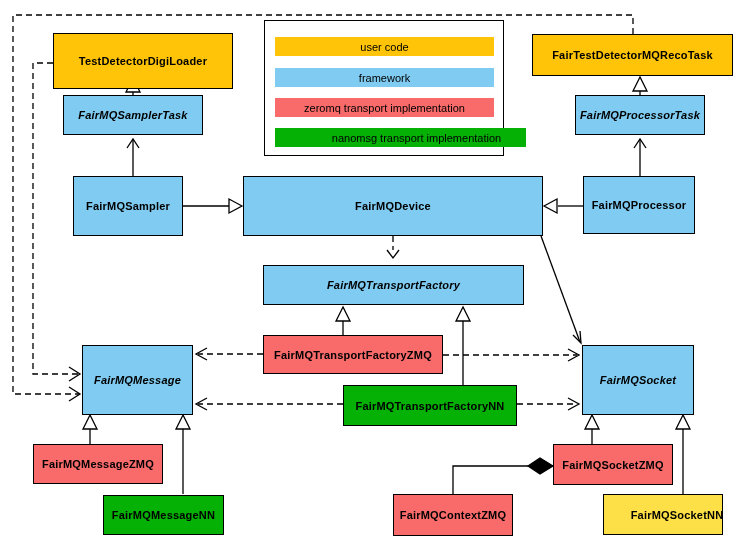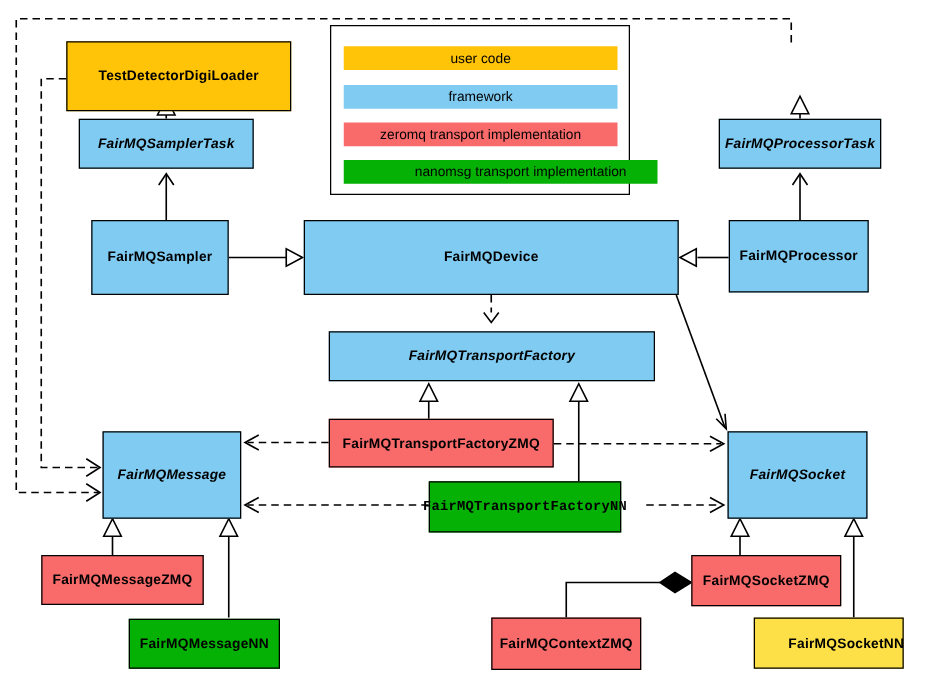--- a/index.html
+++ b/index.html
@@ -17,21 +17,21 @@
   
   .pos-digiloader{left:53px;top:33px;width:180px;height:56px;}
   .pos-recotask{left:532px;top:34px;width:201px;height:42px;}
   .pos-samplertask{left:63px;top:95px;width:140px;height:40px;}
   .pos-processortask{left:575px;top:95px;width:130px;height:40px;}
   .pos-sampler{left:73px;top:176px;width:110px;height:60px;}
   .pos-device{left:243px;top:176px;width:300px;height:60px;}
   .pos-processor{left:583px;top:176px;width:112px;height:58px;}
   .pos-transportfactory{left:263px;top:265px;width:261px;height:40px;}
   .pos-transportfactoryzmq{left:263px;top:335px;width:180px;height:39px;}
-  .pos-transportfactorynn{left:343px;top:385px;width:154px;height:41px;font-family:Liberation Mono, monospace;}
+  .pos-transportfactorynn{left:343px;top:385px;width:174px;height:41px;}
   .pos-message{left:82px;top:345px;width:111px;height:70px;}
   .pos-socket{left:582px;top:345px;width:112px;height:70px;}
   .pos-messagezmq{left:33px;top:444px;width:130px;height:40px;}
   .pos-messagenn{left:103px;top:495px;width:121px;height:40px;}
   .pos-contextzmq{left:393px;top:494px;width:120px;height:42px;}
   .pos-socketzmq{left:553px;top:444px;width:120px;height:41px;}
   .pos-socketnn{left:603px;top:494px;width:120px;height:41px;}
   
   .legend{
     position:absolute;left:264px;top:20px;width:240px;height:136px;
@@ -138,20 +138,23 @@
       <g>
         <path d="M528 466 L453 466 L453 494"></path>
         <polygon points="553,466 540,458 528,466 540,474" fill="#000"></polygon>
       </g>
     </g>
   </svg>
 
   <div class="node pos-digiloader" style="background-color: rgb(255, 196, 8);">
     <span>TestDetectorDigiLoader</span>
   </div>
+  <div class="node pos-recotask" style="background-color: rgb(255, 196, 8);">
+    <span>FairTestDetectorMQRecoTask</span>
+  </div>
   <div class="node abstract pos-samplertask" style="background-color: rgb(127, 203, 241);">
     <span>FairMQSamplerTask</span>
   </div>
   <div class="node abstract pos-processortask" style="background-color: rgb(127, 203, 241);">
     <span>FairMQProcessorTask</span>
   </div>
   <div class="node pos-sampler" style="background-color: rgb(127, 203, 241);">
     <span>FairMQSampler</span>
   </div>
   <div class="node pos-device" style="background-color: rgb(127, 203, 241);">

